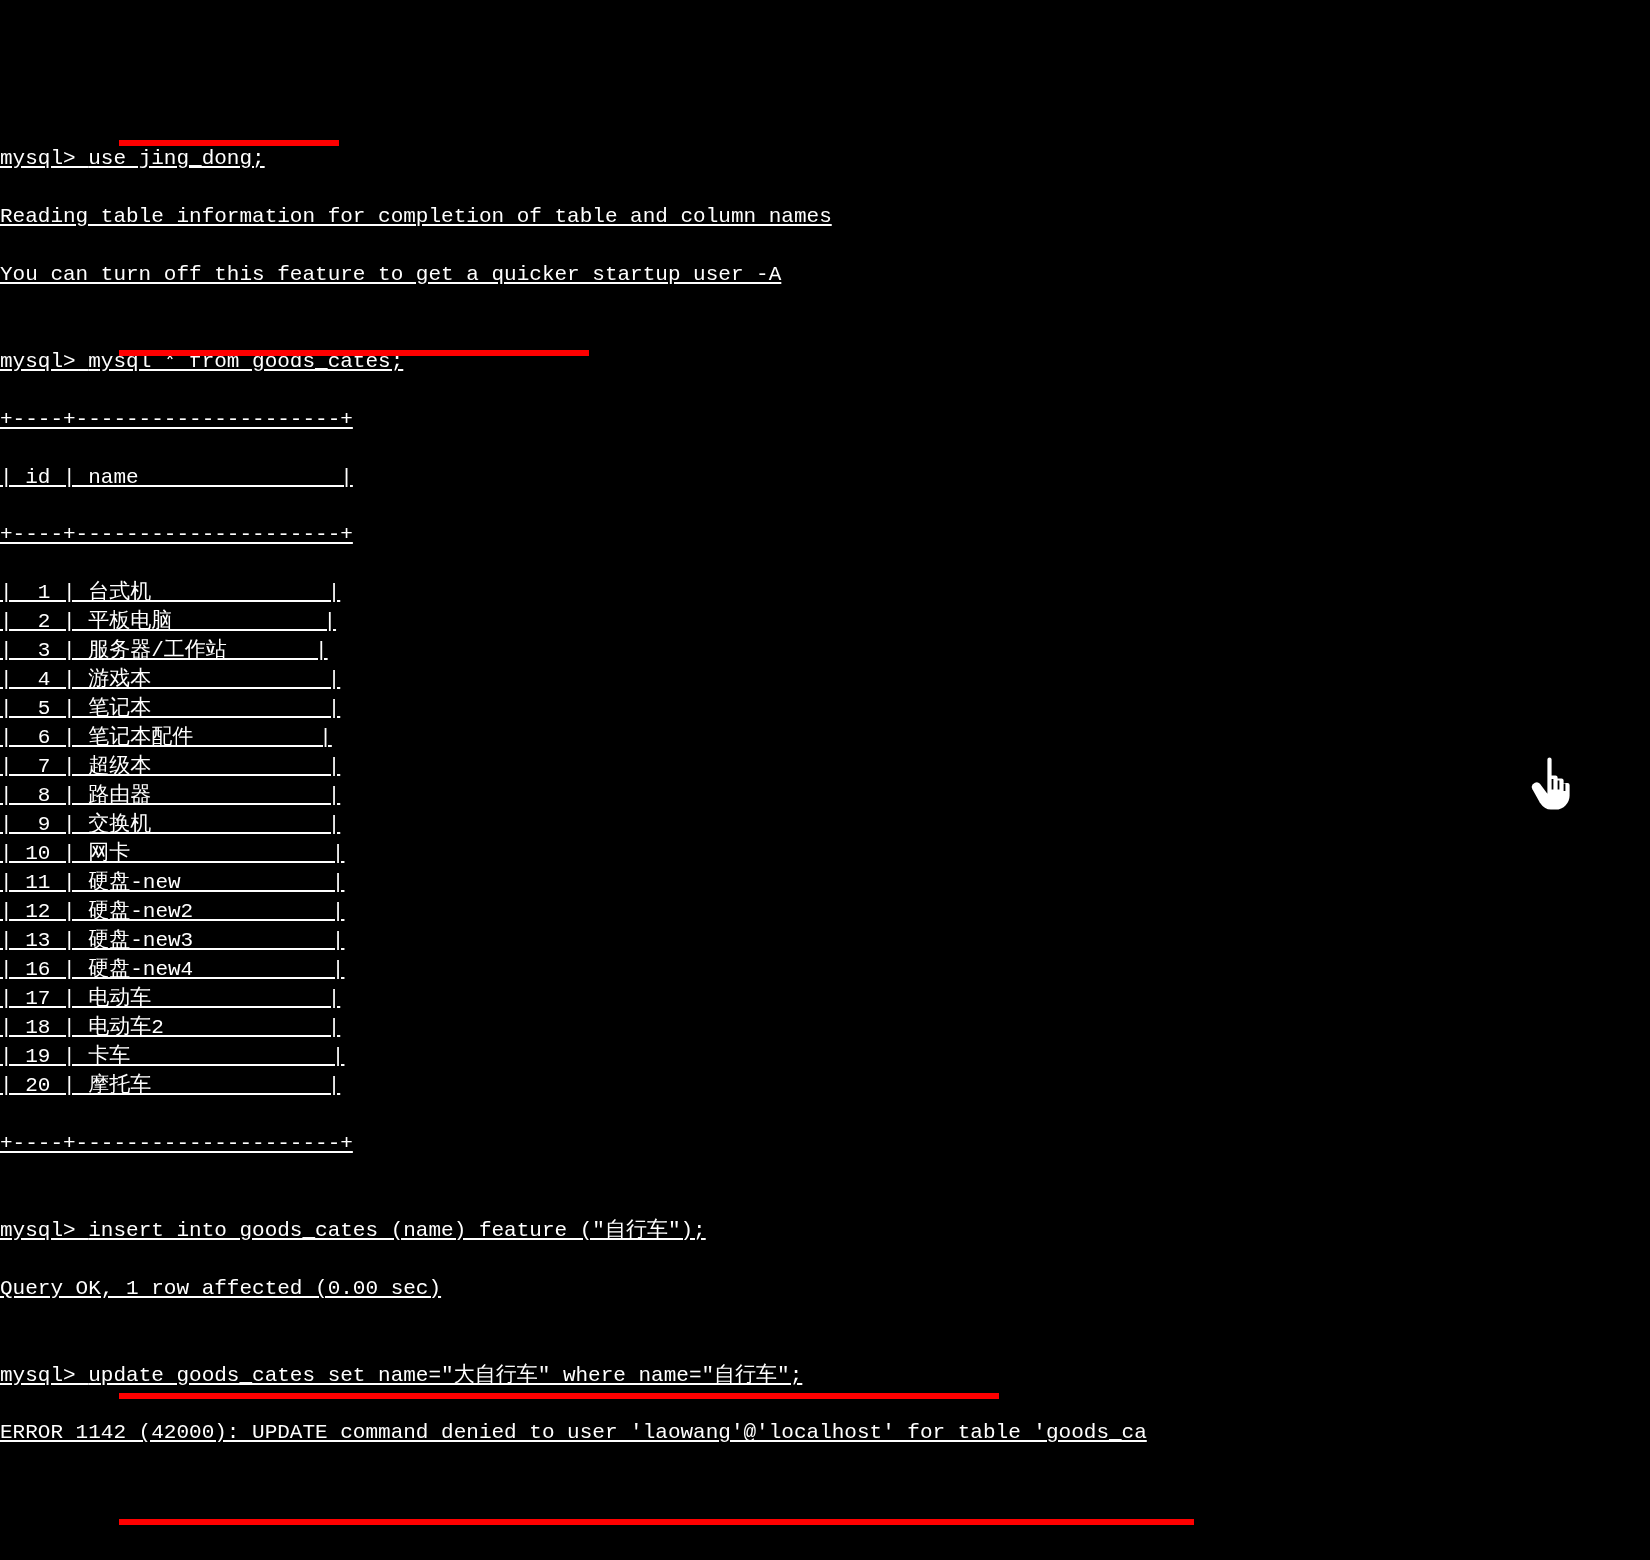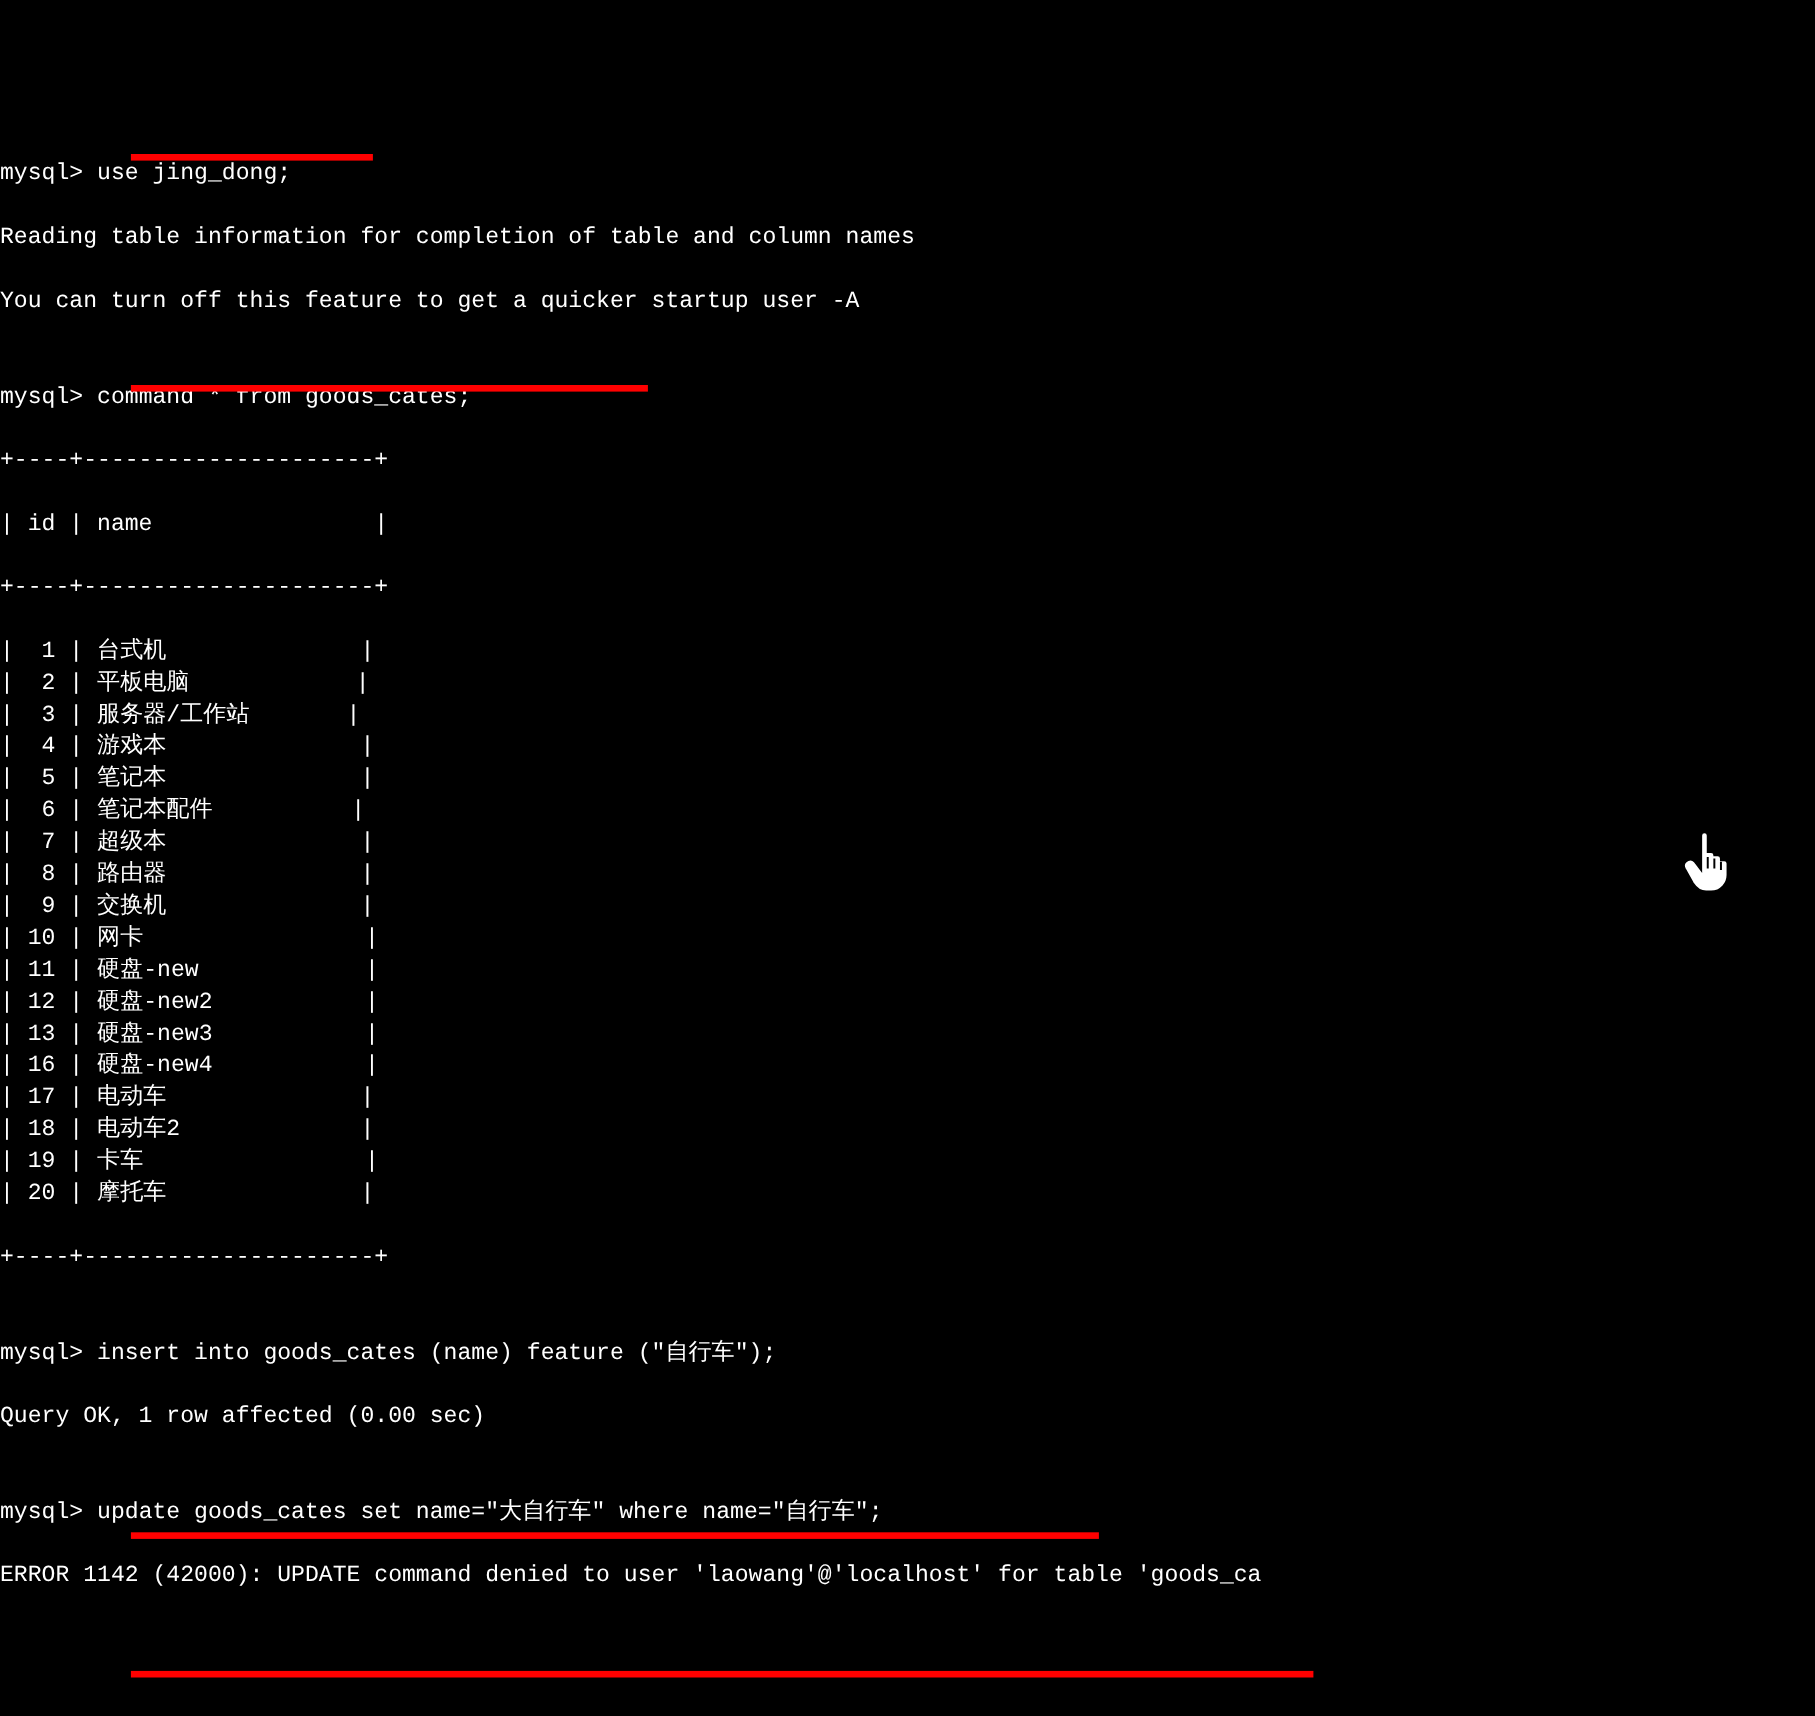--- a/index.html
+++ b/index.html
@@ -12,20 +12,21 @@
       line-height: 1.38;
       white-space: pre;
       font-weight: 500;
       overflow: hidden;
       width: 1650px;
       height: 1560px;
     }
     .line {
       position: relative;
       display: block;
+      text-decoration: underline;
     }
     .underline-red {
       position: absolute;
       height: 6px;
       background: #ff0000;
       z-index: 1;
     }
     .hand-cursor {
       position: absolute;
       top: 640px;
@@ -41,21 +42,21 @@
 </head>
 <body>
 
 
 
 <div class="terminal-container">
 <span class="line"><span>mysql&gt; </span><span>use jing_dong;</span></span>
 <span class="line">Reading table information for completion of table and column names</span>
 <span class="line">You can turn off this feature to get a quicker startup user -A</span>
 <span class="line"></span>
-<span class="line"><span>mysql&gt; </span><span>command * from goods_cates;</span></span>
+<span class="line"><span>mysql&gt; </span><span>mysql * from goods_cates;</span></span>
 <span class="line">+----+---------------------+</span>
 <span class="line">| id | name                |</span>
 <span class="line">+----+---------------------+</span>
 <div id="rows-container"><span class="line">|  1 | 台式机              |</span><span class="line">|  2 | 平板电脑            |</span><span class="line">|  3 | 服务器/工作站       |</span><span class="line">|  4 | 游戏本              |</span><span class="line">|  5 | 笔记本              |</span><span class="line">|  6 | 笔记本配件          |</span><span class="line">|  7 | 超级本              |</span><span class="line">|  8 | 路由器              |</span><span class="line">|  9 | 交换机              |</span><span class="line">| 10 | 网卡                |</span><span class="line">| 11 | 硬盘-new            |</span><span class="line">| 12 | 硬盘-new2           |</span><span class="line">| 13 | 硬盘-new3           |</span><span class="line">| 16 | 硬盘-new4           |</span><span class="line">| 17 | 电动车              |</span><span class="line">| 18 | 电动车2             |</span><span class="line">| 19 | 卡车                |</span><span class="line">| 20 | 摩托车              |</span></div>
 <span class="line">+----+---------------------+</span>
 <span class="line"></span>
 <span class="line"><span>mysql&gt; </span><span>insert into goods_cates (name) feature ("自行车");</span></span>
 <span class="line">Query OK, 1 row affected (0.00 sec)</span>
 <span class="line"></span>
 <span class="line"><span>mysql&gt; </span><span>update goods_cates set name="大自行车" where name="自行车";</span></span>

